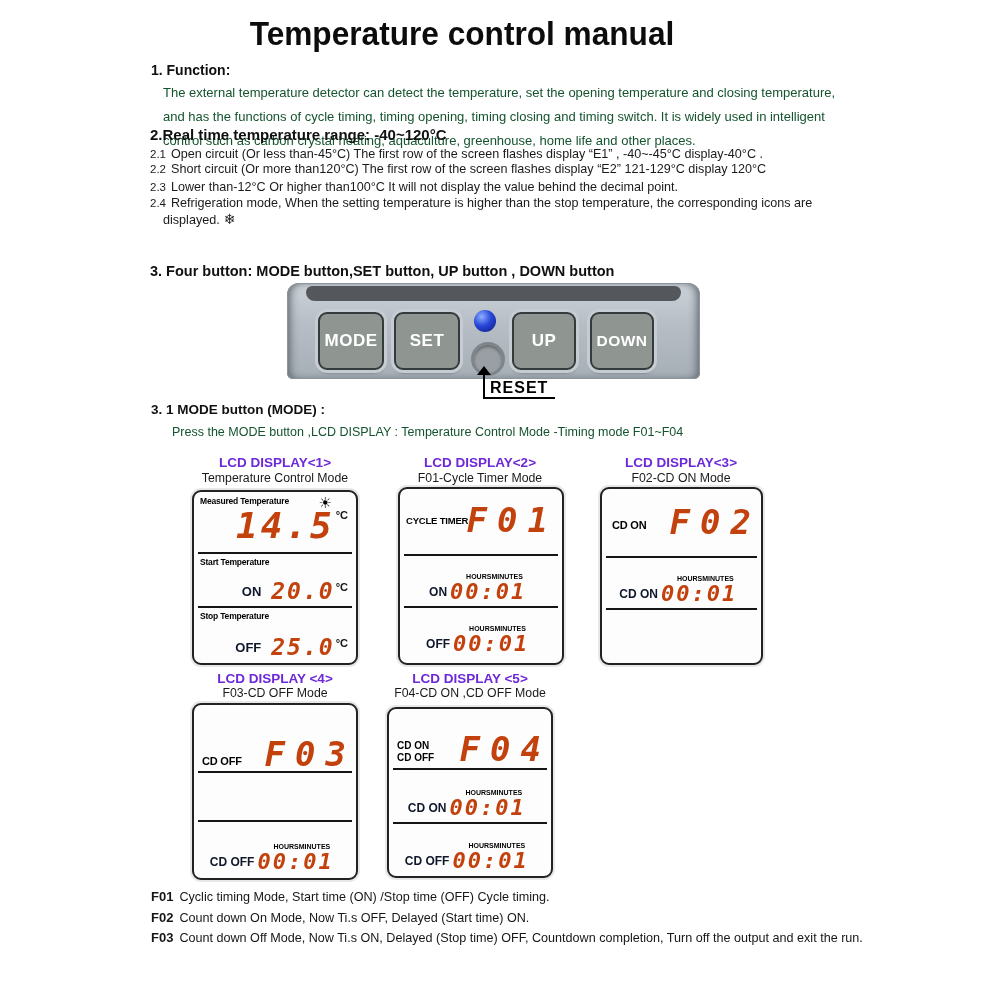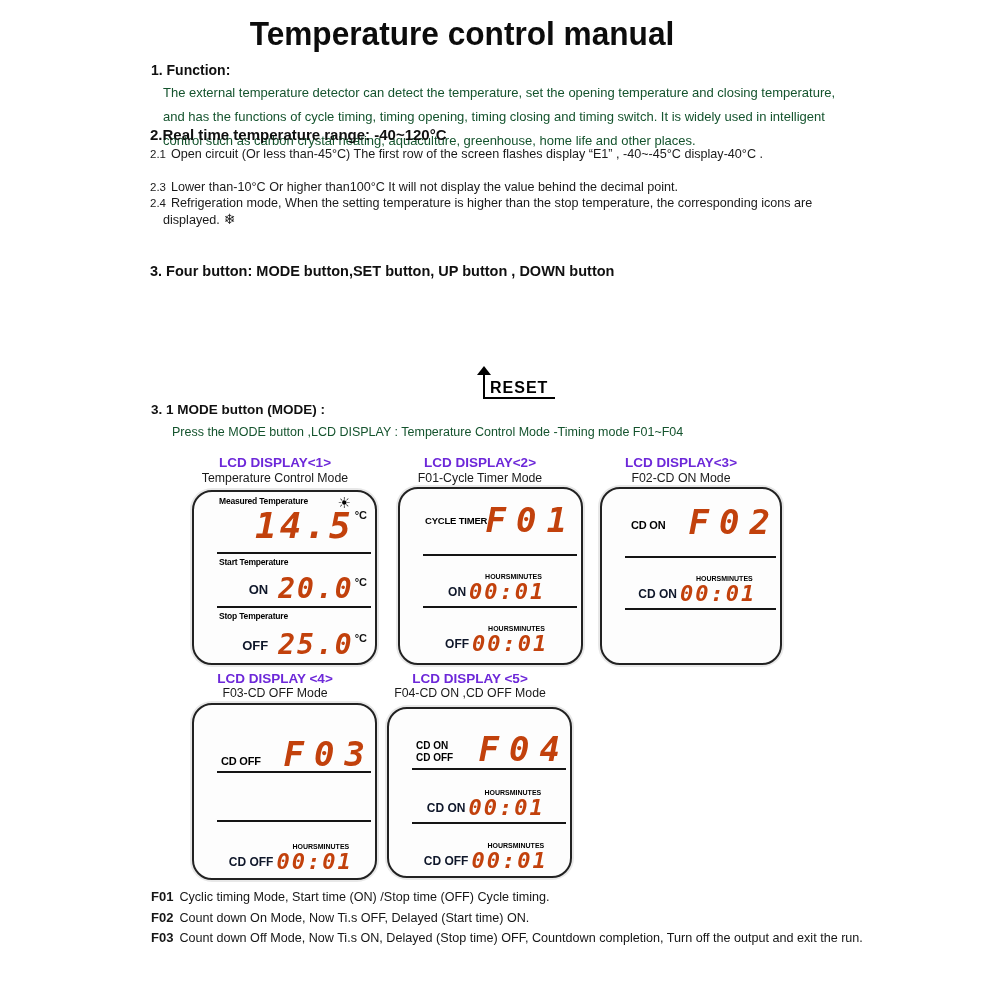--- a/index.html
+++ b/index.html
@@ -28,31 +28,31 @@
               background:#999fa4;border:3px solid #7f868b;box-shadow:inset 0 2px 3px rgba(0,0,0,.35);}
   .reset-line{position:absolute;left:483px;top:374px;width:2px;height:23px;background:#000;}
   .reset-arrow{position:absolute;left:477px;top:366px;width:0;height:0;
                border-left:7px solid transparent;border-right:7px solid transparent;border-bottom:9px solid #000;}
   .reset-text{position:absolute;left:490px;top:379px;font-size:16px;font-weight:bold;letter-spacing:1px;color:#000;}
   .reset-underline{position:absolute;left:483px;top:397px;width:72px;height:2px;background:#000;}
   
   .lcdtitle{position:absolute;width:220px;text-align:center;font-size:13.5px;font-weight:bold;color:#6d28d9;}
   .lcdsub{position:absolute;width:220px;text-align:center;font-size:12.3px;color:#1a1a1a;}
   
-  .panel{position:absolute;width:162px;background:#fdfdfd;border:2px solid #222;border-radius:20px;
-         display:flex;flex-direction:column;box-shadow:0 0 0 2px #e8e8e8;padding-left:19px;}
+  .panel{position:absolute;width:162px;background:#fdfdfd;border:2px solid #222;border-radius:9px;
+         display:flex;flex-direction:column;box-shadow:0 0 0 2px #e8e8e8;}
   .prow{position:relative;flex:none;}
   .pdiv{height:2px;background:#151515;margin:0 4px;flex:none;}
   .plabel{position:absolute;font-size:8.5px;font-weight:bold;letter-spacing:-.2px;color:#000;white-space:nowrap;}
   .plabel2{position:absolute;left:8px;bottom:5px;font-size:10px;font-weight:bold;line-height:11.5px;color:#000;}
   .sun{position:absolute;right:24px;top:2px;font-size:15px;color:#000;}
   .pv{position:absolute;white-space:nowrap;}
   .seg{font-family:"DejaVu Sans Mono",monospace;font-weight:bold;font-style:italic;color:#c2410c;line-height:1;}
   .v36{font-size:36px;letter-spacing:3px;}
-  .v31{font-size:28px;letter-spacing:2px;}
+  .v31{font-size:23px;letter-spacing:2px;}
   .code{font-size:34px;letter-spacing:10px;}
   .unit{font-family:"Liberation Sans",sans-serif;font-style:normal;font-weight:bold;font-size:11px;
         vertical-align:top;margin-left:1px;position:relative;top:1px;letter-spacing:0;}
   .vline{position:absolute;display:flex;align-items:center;gap:10px;white-space:nowrap;}
   .pstate{font-weight:bold;font-size:13px;font-style:normal;color:#0f172a;}
   .tline{position:absolute;left:0;right:0;display:flex;justify-content:center;align-items:flex-end;gap:3px;}
   .tline .pstate{margin-bottom:4px;font-size:12px;}
   .tblock{display:flex;flex-direction:column;}
   .hm{display:flex;justify-content:space-between;padding:0 10px 1px 16px;font-size:7px;font-weight:bold;color:#000;}
   .tv{font-size:22px;letter-spacing:2px;}
@@ -67,25 +67,35 @@
 <div class="page">
 
   <h1 class="title">Temperature control manual</h1>
 
   <div class="h1b" style="top:62px;left:151px;font-size:14px;">1. Function:</div>
   <div class="body" style="top:81px;left:163px;width:695px;">The external temperature detector can detect the temperature, set the opening temperature and closing temperature, and has the functions of cycle timing, timing opening, timing closing and timing switch. It is widely used in intelligent control such as carbon crystal heating, aquaculture, greenhouse, home life and other places.</div>
 
   <div class="h1b" style="top:126px;left:150px;font-size:15px;">2.Real time temperature range:  -40~120°C</div>
 
   <div class="s2item" style="top:147px;"><span class="s2num">2.1</span><span>Open circuit (Or less than-45°C)  The first row of the screen flashes display “E1” , -40~-45°C display-40°C .</span></div>
-  <div class="s2item" style="top:180px;"><span class="s2num">2.3</span><span>Lower than-10°C Or higher than100°C It will not display the value behind the decimal point.</span></div>
+  <div class="s2item" style="top:162px;"><span class="s2num">2.2</span><span>Short circuit (Or more than120°C)  The first row of the screen flashes display “E2” 121-129°C display 120°C</span></div>
+  <div class="s2item" style="top:180px;"><span class="s2num">2.3</span><span>Lower than-12°C Or higher than100°C It will not display the value behind the decimal point.</span></div>
   <div class="s2item" style="top:196px;"><span class="s2num">2.4</span><span>Refrigeration mode, When the setting temperature is higher than the stop temperature, the corresponding icons are displayed.</span><span class="inline-icon">❄</span></div>
 
   <div class="h1b" style="top:263px;left:150px;font-size:14.5px;">3. Four button:  MODE button,SET button, UP button , DOWN button</div>
 
+  <div class="device">
+    <div class="device-band"></div>
+    <div class="dev-btn" style="left:31px;width:62px;font-size:17px;">MODE</div>
+    <div class="dev-btn" style="left:107px;width:62px;font-size:17px;">SET</div>
+    <div class="led"></div>
+    <div class="reset-hole"></div>
+    <div class="dev-btn" style="left:225px;width:60px;font-size:17px;">UP</div>
+    <div class="dev-btn" style="left:303px;width:60px;font-size:15.5px;">DOWN</div>
+  </div>
   <div class="reset-arrow"></div>
   <div class="reset-line"></div>
   <div class="reset-text">RESET</div>
   <div class="reset-underline"></div>
 
   <div class="h1b" style="top:402px;left:151px;font-size:13.5px;">3. 1  MODE button (MODE) :</div>
   <div class="body" style="top:420px;left:172px;width:640px;font-size:12.5px;">Press the MODE button ,LCD DISPLAY : Temperature Control Mode -Timing mode F01~F04</div>
 
   <div class="lcdtitle" style="top:455px;left:165px;">LCD DISPLAY&lt;1&gt;</div>
   <div class="lcdsub" style="top:471px;left:165px;">Temperature Control Mode</div>

